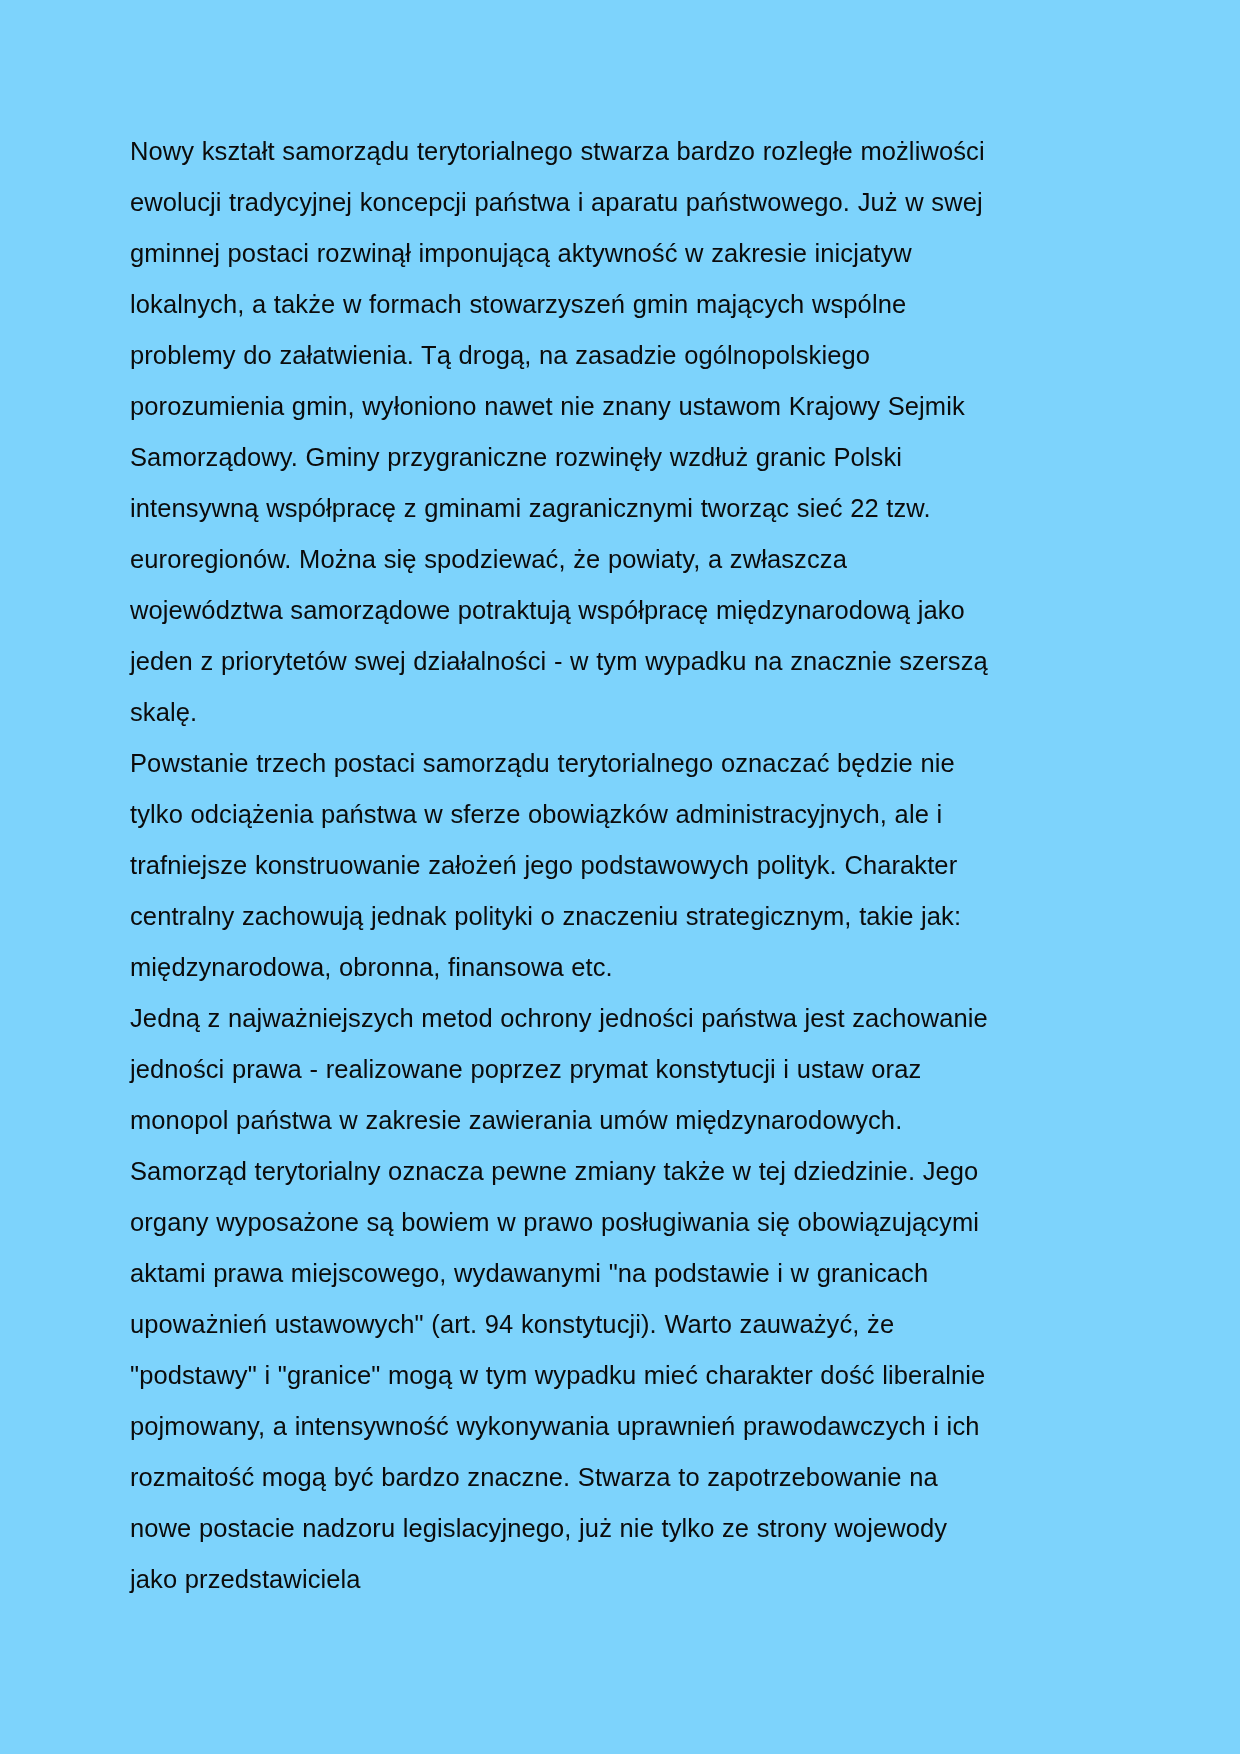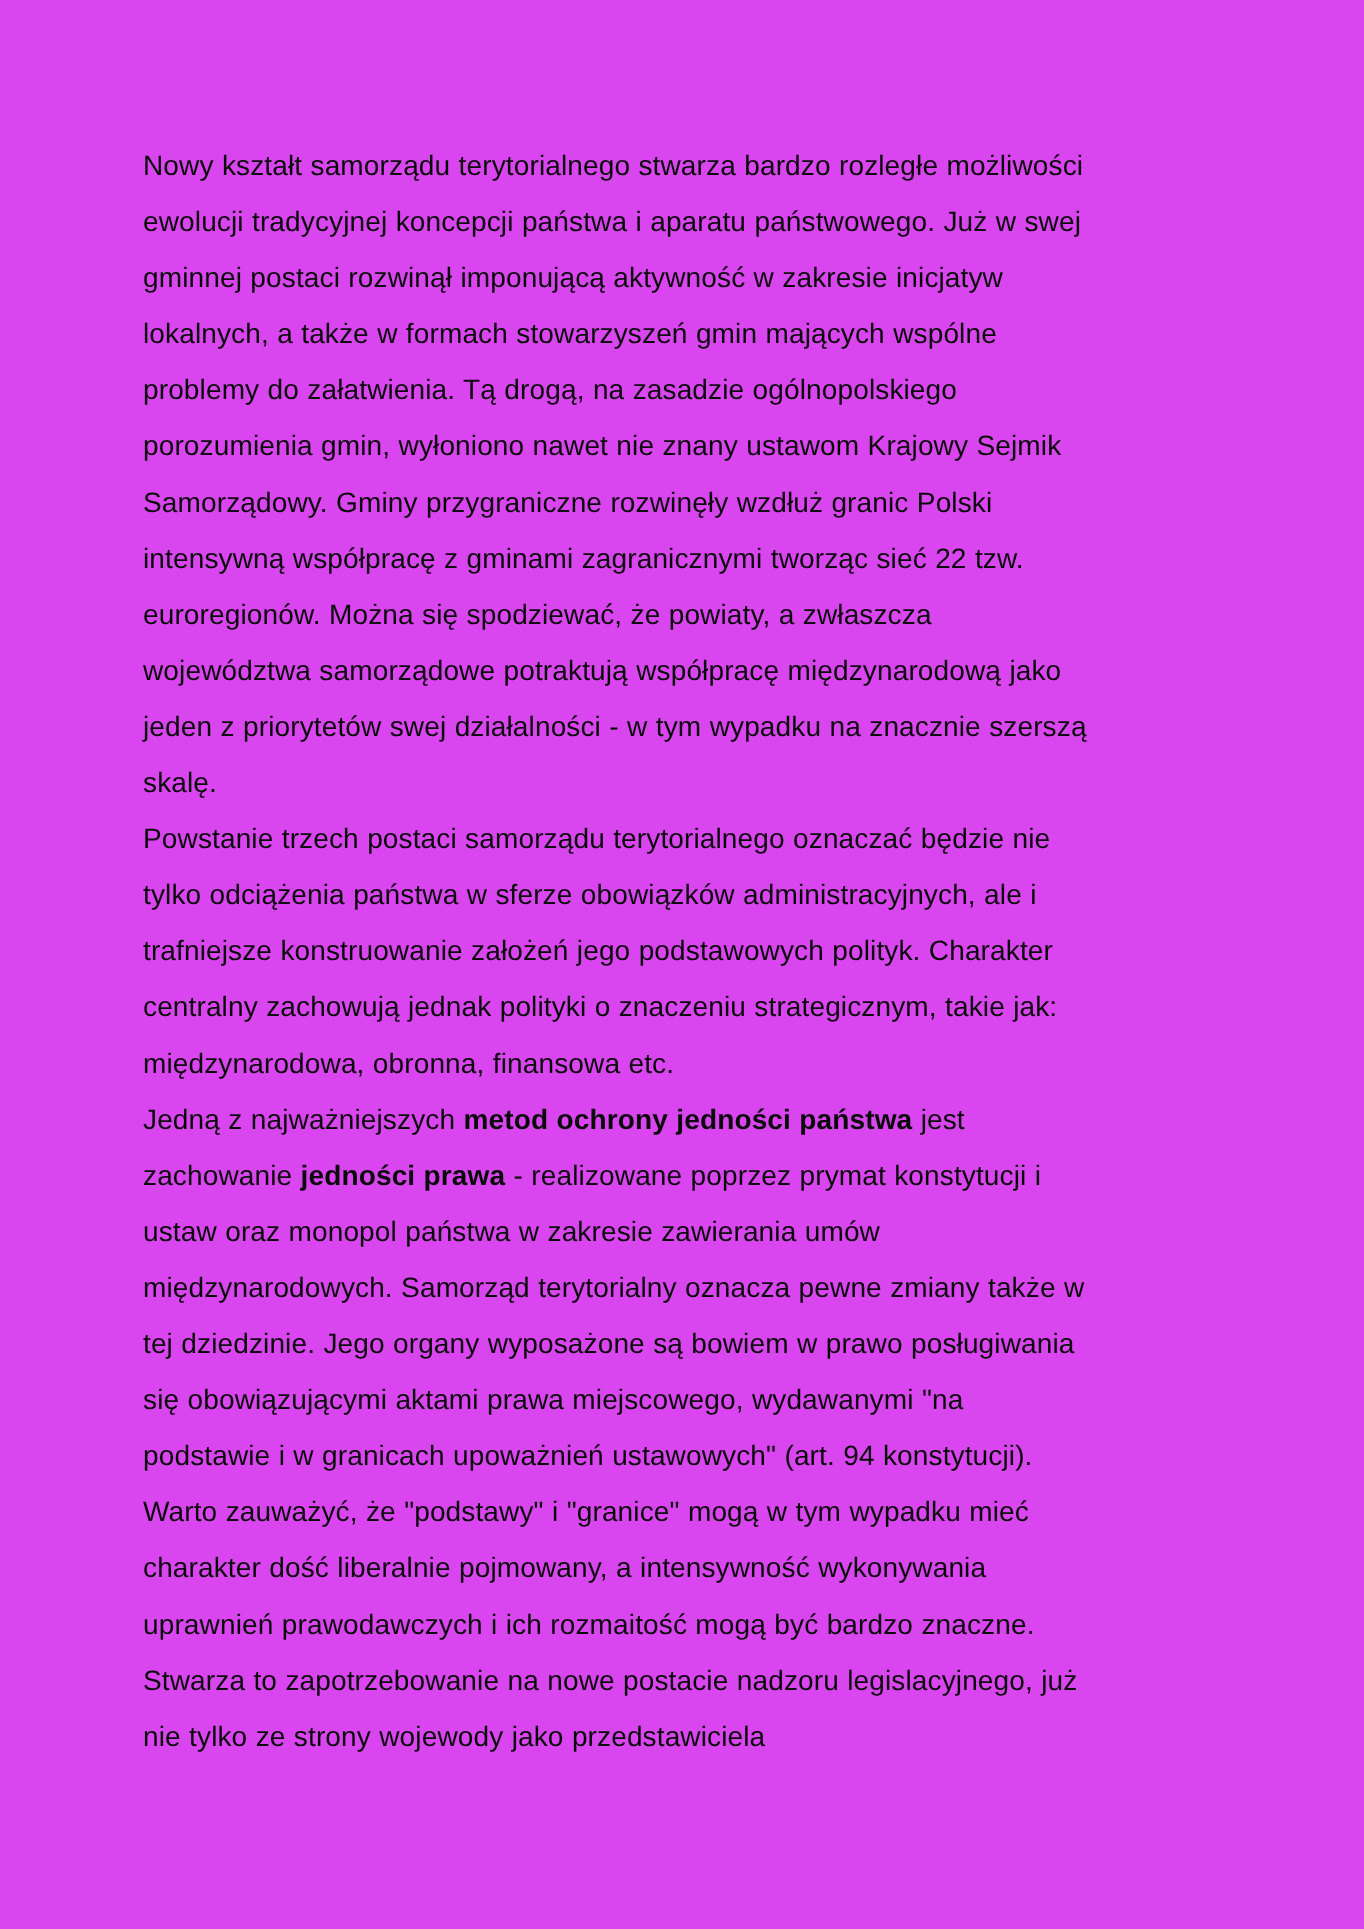--- a/index.html
+++ b/index.html
@@ -7,21 +7,21 @@
     margin: 0;
     padding: 0;
     background: #ffffff;
   }
 
   .page {
     position: relative;
     width: 1240px;
     height: 1754px;
     margin: 0 auto;
-    background: #d946ef;
+    background: #7dd3fc;
     box-sizing: border-box;
     overflow: hidden;
   }
 
   .text-column {
     position: absolute;
     left: 130px;
     top: 126px;
     width: 860px;
   }
@@ -36,21 +36,21 @@
     letter-spacing: 0.1px;
     word-spacing: 0.4px;
     -webkit-font-smoothing: none;
   }
 
   .para + .para {
     margin-top: 0;
   }
 
   .para b {
-    font-weight: 700;
+    font-weight: 400;
   }
 </style>
 </head>
 <body style="background: rgb(255, 255, 255);">
 
 <div class="page">
   <div class="text-column">
     <p class="para"><span>Nowy kształt samorządu terytorialnego stwarza bardzo rozległe możliwości ewolucji tradycyjnej koncepcji państwa i aparatu państwowego. Już w swej gminnej postaci rozwinął imponującą aktywność w zakresie inicjatyw lokalnych, a także w formach stowarzyszeń gmin mających wspólne problemy do załatwienia. Tą drogą, na zasadzie ogólnopolskiego porozumienia gmin, wyłoniono nawet nie znany ustawom Krajowy Sejmik Samorządowy. Gminy przygraniczne rozwinęły wzdłuż granic Polski intensywną współpracę z gminami zagranicznymi tworząc sieć 22 tzw. euroregionów. Można się spodziewać, że powiaty, a zwłaszcza województwa samorządowe potraktują współpracę międzynarodową jako jeden z priorytetów swej działalności - w tym wypadku na znacznie szerszą skalę.</span></p>
     <p class="para"><span>Powstanie trzech postaci samorządu terytorialnego oznaczać będzie nie tylko odciążenia państwa w sferze obowiązków administracyjnych, ale i trafniejsze konstruowanie założeń jego podstawowych polityk. Charakter centralny zachowują jednak polityki o znaczeniu strategicznym, takie jak: międzynarodowa, obronna, finansowa etc.</span></p>
     <p class="para"><span>Jedną z najważniejszych </span><b>metod ochrony jedności państwa</b><span> jest zachowanie </span><b>jedności prawa</b><span> - realizowane poprzez prymat konstytucji i ustaw oraz monopol państwa w zakresie zawierania umów międzynarodowych. Samorząd terytorialny oznacza pewne zmiany także w tej dziedzinie. Jego organy wyposażone są bowiem w prawo posługiwania się obowiązującymi aktami prawa miejscowego, wydawanymi "na podstawie i w granicach upoważnień ustawowych" (art. 94 konstytucji). Warto zauważyć, że "podstawy" i "granice" mogą w tym wypadku mieć charakter dość liberalnie pojmowany, a intensywność wykonywania uprawnień prawodawczych i ich rozmaitość mogą być bardzo znaczne. Stwarza to zapotrzebowanie na nowe postacie nadzoru legislacyjnego, już nie tylko ze strony wojewody jako przedstawiciela</span></p>

